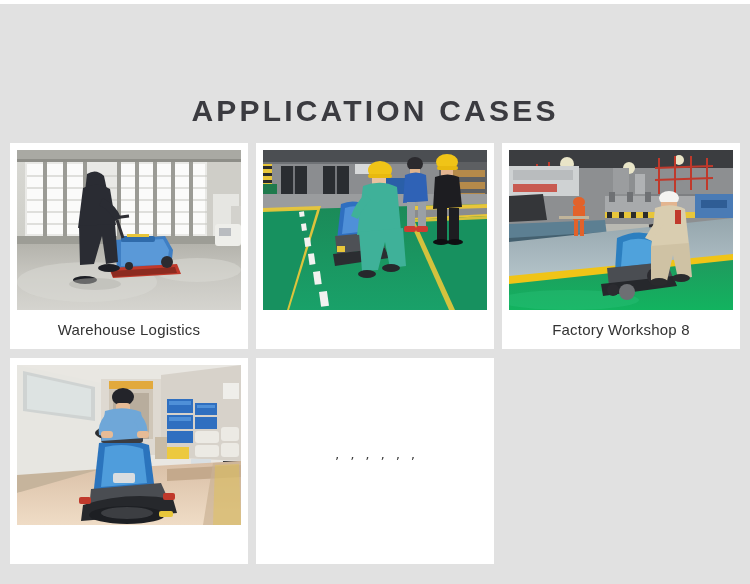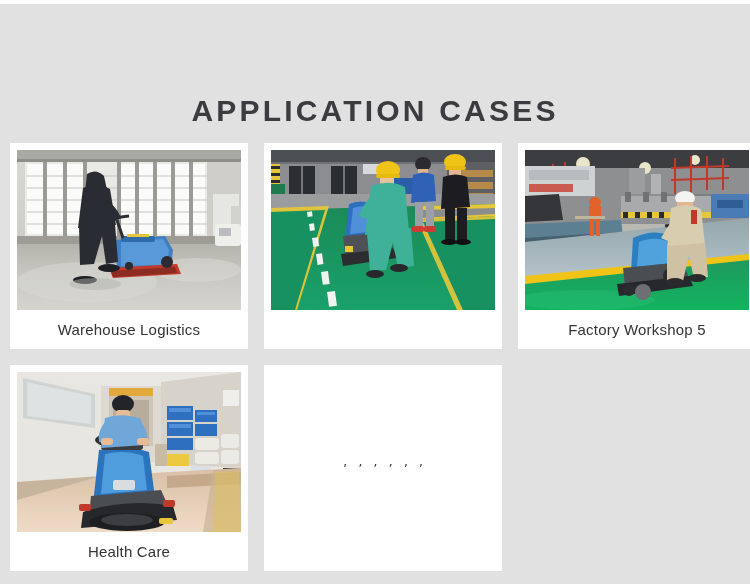--- a/index.html
+++ b/index.html
@@ -41,21 +41,20 @@
   
   .cards-grid{
     position:absolute;
     left:10px;
     top:143px;
     width:730px;
     display:grid;
     grid-template-columns:repeat(3, 238px);
     column-gap:8px;
     row-gap:9px;
-    gap:16px;
   }
 
   .case-card{
     background:#ffffff;
     padding:7px 7px 0 7px;
     display:flex;
     flex-direction:column;
     height:206px;
   }
   .case-card.blank{
@@ -401,21 +400,21 @@
             <rect x="152" y="52" width="16" height="7" fill="#e3b590"></rect>
             <path d="M146 58 q16 -6 30 1 l4 36 -38 3 z" fill="#d9cdb0"></path>
             <rect x="166" y="60" width="6" height="14" fill="#c0392b"></rect>
             <path d="M142 96 l38 -3 3 34 -14 2 -5 -24 -6 26 -16 1 z" fill="#cfc2a4"></path>
             <path d="M150 66 q-8 12 -14 22 l7 3 q6 -11 13 -18 z" fill="#d9cdb0"></path>
             <ellipse cx="150" cy="132" rx="9" ry="4" fill="#2a2a2d"></ellipse>
             <ellipse cx="172" cy="128" rx="9" ry="4" fill="#2a2a2d"></ellipse>
           </g>
         </svg>
       </div>
-      <div class="case-caption">Factory Workshop 5</div>
+      <div class="case-caption">Factory Workshop 8</div>
     </div>
 
     <div class="case-card">
       <div class="case-thumb">
         <svg width="224" height="160" viewBox="0 0 224 160">
           <defs>
             <linearGradient id="w4floor" x1="0" y1="0" x2="0" y2="1">
               <stop offset="0" stop-color="#d9bfa6"></stop>
               <stop offset="1" stop-color="#efdcc6"></stop>
             </linearGradient>
@@ -486,21 +485,20 @@
             <ellipse cx="106" cy="32" rx="11" ry="9" fill="#23242a"></ellipse>
             <rect x="99" y="38" width="14" height="9" rx="3" fill="#e6bb96"></rect>
             <path d="M88 46 q18 -6 36 1 l4 26 -44 3 z" fill="#6fa7d8"></path>
             <path d="M88 50 q-8 10 -6 20 l8 2 q-1 -9 5 -16 z" fill="#6fa7d8"></path>
             <path d="M124 50 q8 10 6 20 l-8 2 q1 -9 -5 -16 z" fill="#6fa7d8"></path>
             <rect x="84" y="66" width="12" height="7" rx="3" fill="#e6bb96"></rect>
             <rect x="120" y="66" width="12" height="7" rx="3" fill="#e6bb96"></rect>
           </g>
         </svg>
       </div>
-      <div class="case-caption">Health Care</div>
     </div>
 
     <div class="case-card blank">
       <div class="dots-row">
         <span>’</span>
         <span>’</span>
         <span>’</span>
         <span>’</span>
         <span>’</span>
         <span>’</span>

